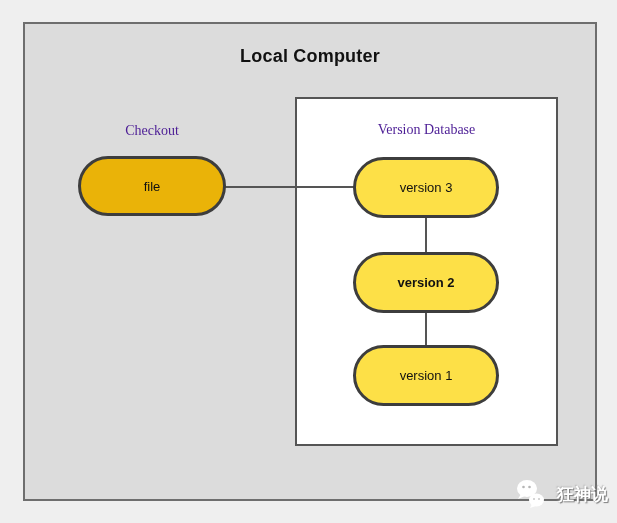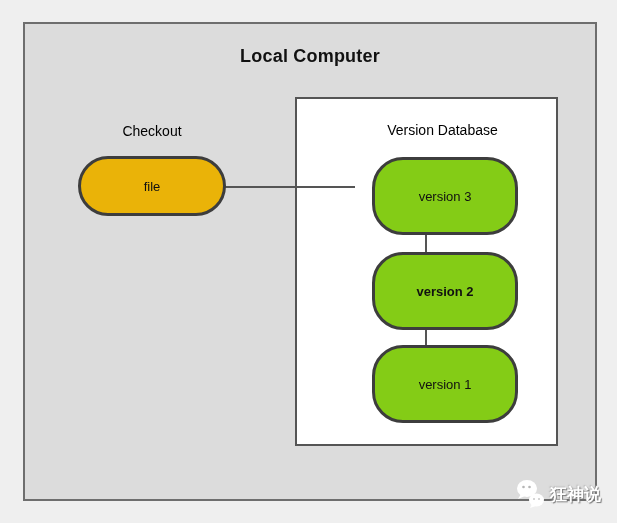--- a/index.html
+++ b/index.html
@@ -30,60 +30,60 @@
     text-align: center;
     font-size: 18px;
     font-weight: bold;
     color: #111;
     letter-spacing: 0.2px;
   }
   .group-label {
     position: absolute;
     text-align: center;
     font-size: 14px;
-    color: #000000;
+    color: #4c1d95;
+    font-family: Liberation Serif, serif;
   }
   .checkout-label {
     left: 78px; top: 123px;
     width: 148px;
   }
   .white-box {
     position: absolute;
     left: 295px; top: 97px;
     width: 263px; height: 349px;
     background: #ffffff;
     border: 2px solid #555555;
     box-sizing: border-box;
   }
   .vdb-label {
     left: 295px; top: 122px;
     width: 263px;
-    padding-left: 16px;
   }
   .node {
     position: absolute;
     box-sizing: border-box;
     border: 3px solid #3d3d3d;
     border-radius: 31px;
     display: flex;
     align-items: center;
     justify-content: center;
     font-size: 13px;
     color: #111;
     z-index: 3;
   }
   .file-node {
     left: 78px; top: 156px;
     width: 148px; height: 60px;
     background: #eab308;
   }
   .version-node {
-    left: 372px;
-    width: 146px; height: 78px;
-    background: #84cc16;
+    left: 353px;
+    width: 146px; height: 61px;
+    background: #fde047;
   }
   .version-node.v3 { top: 157px; }
   .version-node.v2 { top: 252px; font-weight: bold; }
   .version-node.v1 { top: 345px; justify-content: center; }
   .connector {
     position: absolute;
     background: #555555;
     z-index: 2;
   }
   .conn-file-v3 {
@@ -96,21 +96,21 @@
   }
   .conn-v2-v1 {
     left: 425px; top: 311px;
     width: 2px; height: 36px;
   }
   .watermark {
     position: absolute;
     left: 515px; top: 478px;
     display: flex;
     align-items: center;
-    gap: 3px;
+    gap: 10px;
     z-index: 5;
     font-family: Liberation Mono, monospace;
   }
   .watermark-icon { width: 32px; height: 32px; }
   .watermark-text {
     font-size: 17px;
     font-weight: bold;
     color: #ffffff;
     text-shadow: 1px 1px 1px rgba(110,110,110,0.9), -1px -1px 1px rgba(160,160,160,0.5);
     white-space: nowrap;

